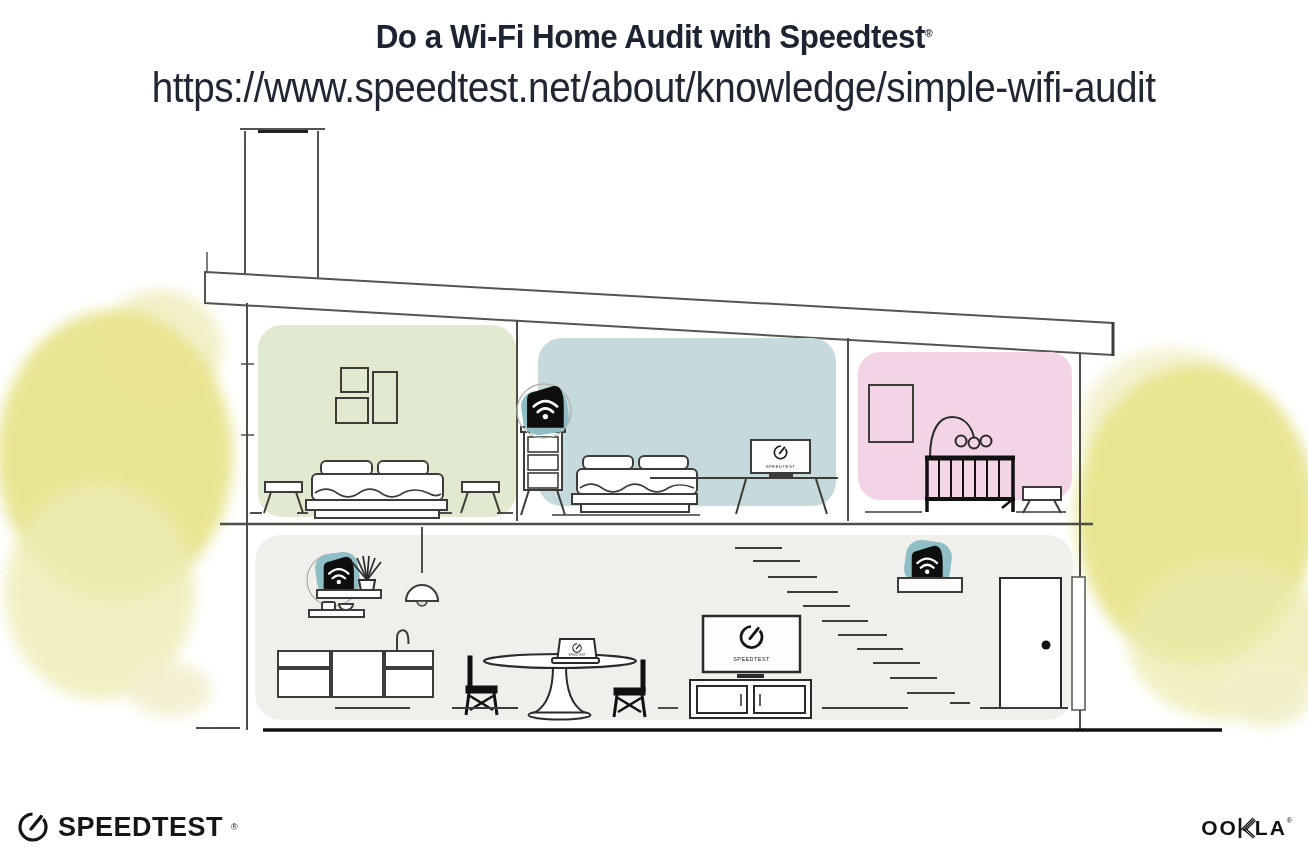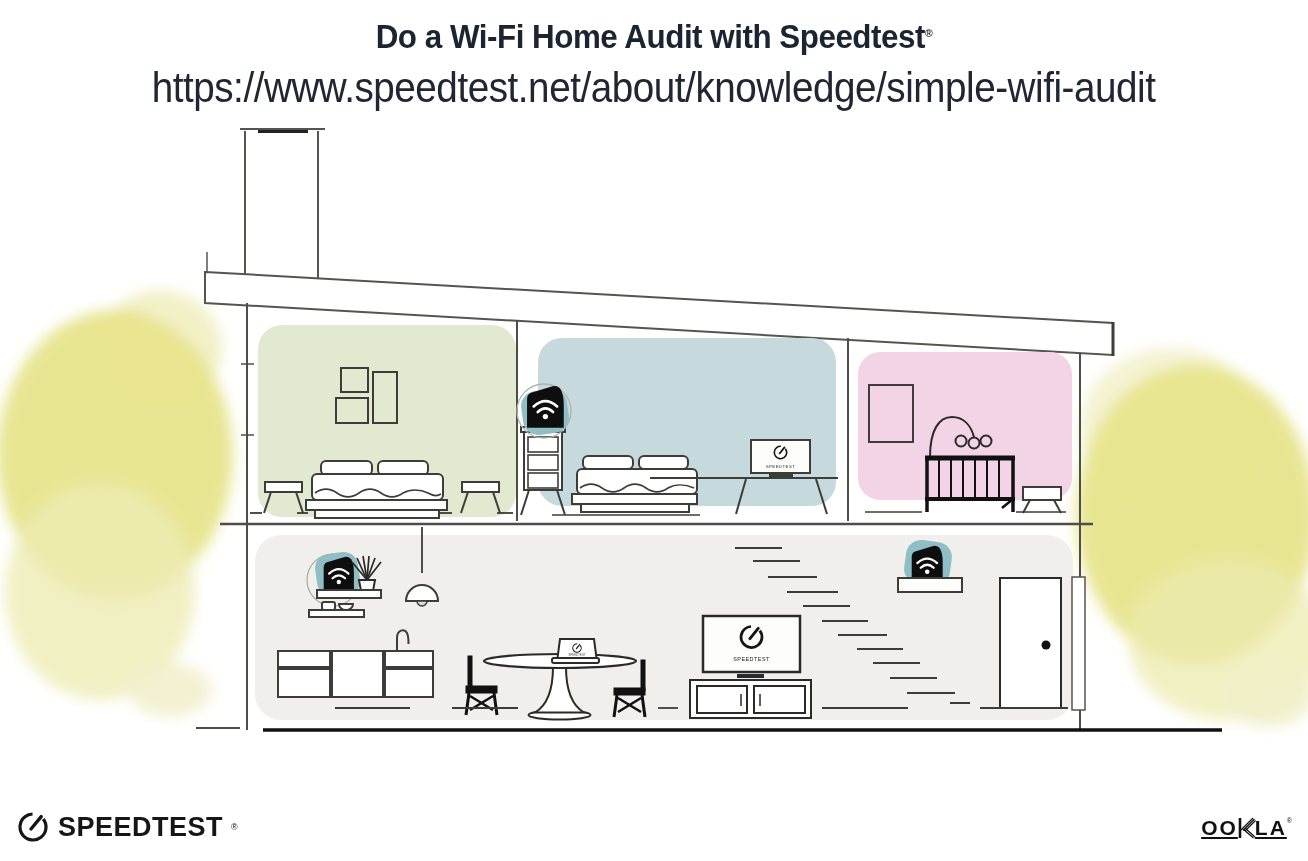--- a/index.html
+++ b/index.html
@@ -9,21 +9,21 @@
   .hdr{position:absolute;left:0;width:1308px;text-align:center;color:#1b2430;}
   #title{top:18px;font-size:33px;font-weight:700;letter-spacing:-.5px;}
   #title .inner{display:inline-block;transform:scaleX(.95);transform-origin:center;}
   #title sup{font-size:11px;vertical-align:top;line-height:30px;}
   #url{top:64px;font-size:42px;font-weight:400;color:#202733;}
   #url .inner{display:inline-block;transform:scaleX(.92);transform-origin:center;letter-spacing:-.5px;}
   .footer-left{position:absolute;left:16px;bottom:17px;display:flex;align-items:center;gap:8px;color:#161616;}
   .footer-left .word{font-size:27px;font-weight:700;letter-spacing:.5px;}
   .footer-left sup{font-size:9px;vertical-align:top;line-height:18px;}
   .footer-right{position:absolute;right:16px;bottom:21px;display:flex;align-items:flex-start;color:#111;}
-  .footer-right .word{font-size:21px;font-weight:700;letter-spacing:2px;text-decoration:underline;}
+  .footer-right .word{font-size:21px;font-weight:700;letter-spacing:2px;}
   .footer-right sup{font-size:7px;line-height:10px;}
   .kmark{margin:0 -1px;}
 </style>
 </head>
 <body>
 
 <div id="canvas">
 
 <svg id="scene" width="1308" height="861" viewBox="0 0 1308 861">
   <defs>

